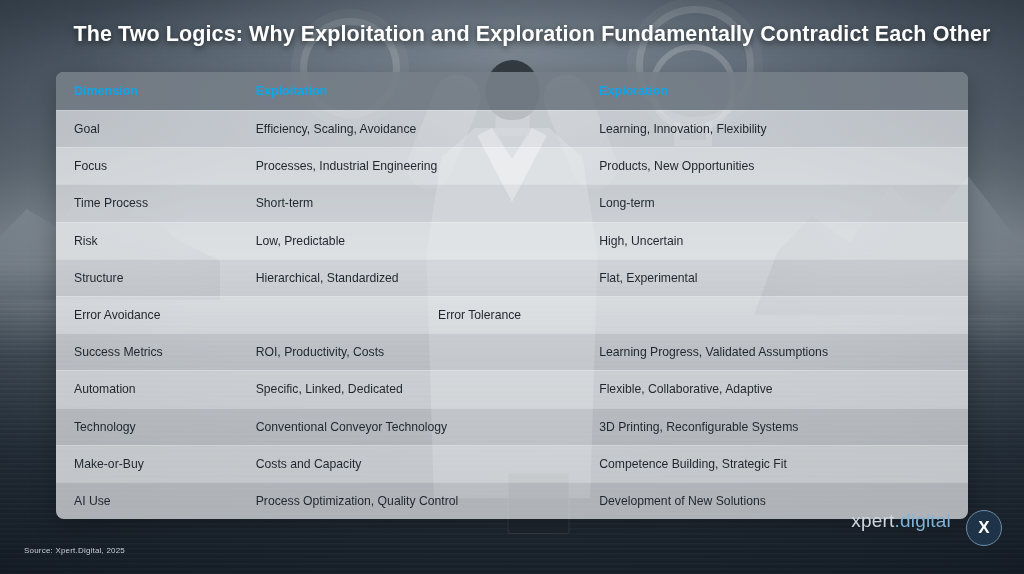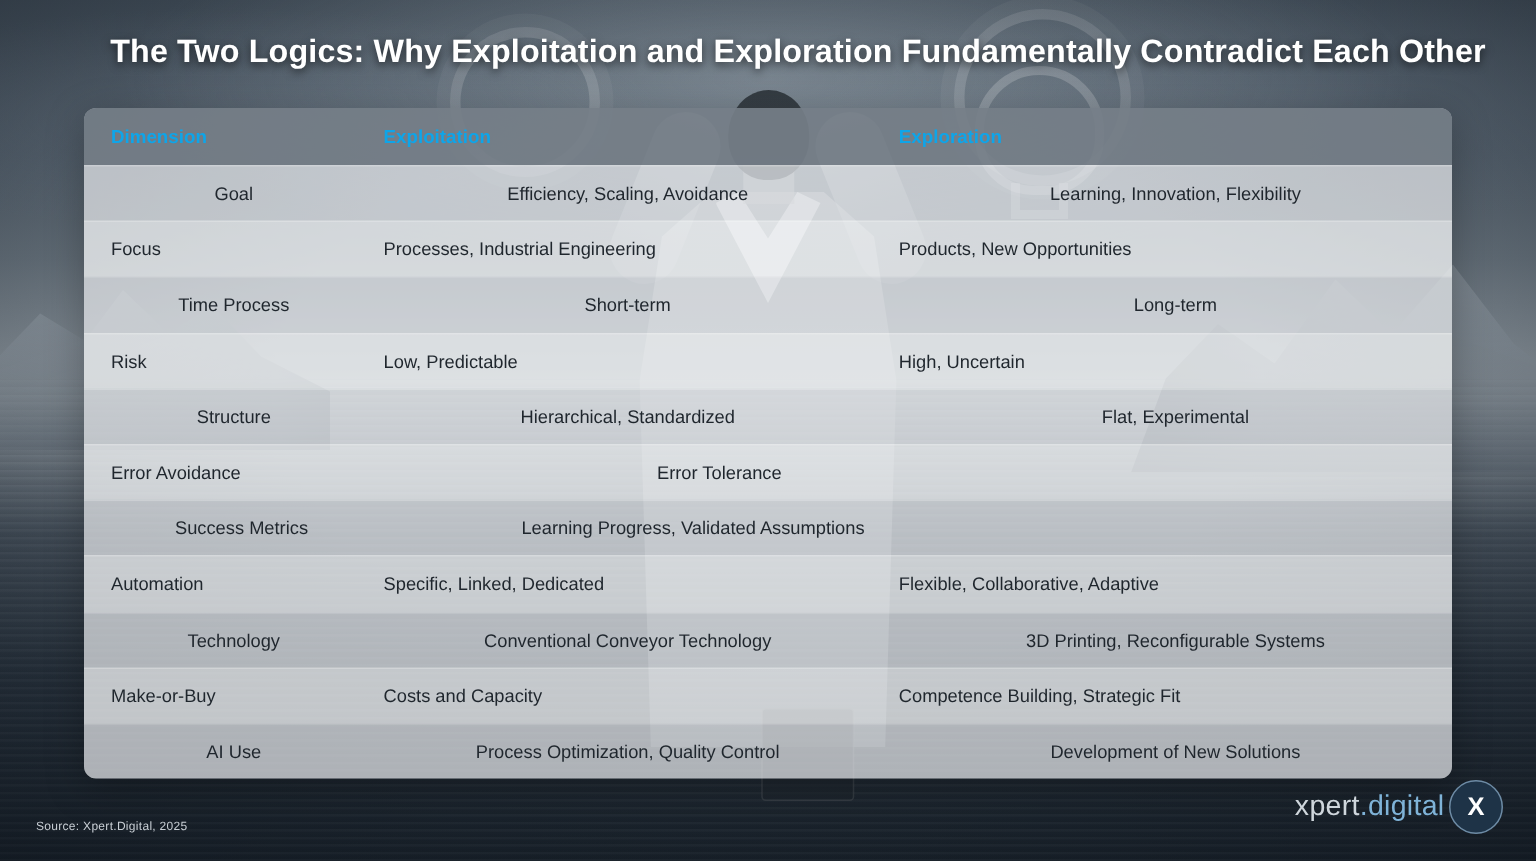--- a/index.html
+++ b/index.html
@@ -192,21 +192,21 @@
     font-size: 12.5px;
     font-weight: bold;
     padding: 0 0 0 18px;
   }
   .row {
     display: flex;
     align-items: center;
     height: 36.2px;
     border-top: 1px solid rgba(255,255,255,0.22);
   }
-  .row.odd  { background: rgba(214,218,222,0.30); text-align: center; }
+  .row.odd  { background: rgba(214,218,222,0.30); }
   .row.even { background: rgba(246,248,249,0.42); }
   .cell {
     font-size: 12.2px;
     color: #1f262d;
     padding: 0 0 0 18px;
     white-space: nowrap;
     overflow: hidden;
     text-overflow: ellipsis;
   }
   .c0 { width: 174px; }
@@ -217,24 +217,24 @@
     position: absolute;
     left: 24px;
     bottom: 19px;
     font-size: 8px;
     color: #c8ced4;
     letter-spacing: 0.2px;
   }
   .brand {
     position: absolute;
     right: 22px;
-    bottom: 18px;
+    bottom: 28px;
     display: flex;
-    align-items: center;
-    gap: 3px;
+    align-items: flex-start;
+    gap: 15px;
   }
   .brand-text {
     font-size: 19px;
     color: #cfd6dc;
     letter-spacing: 0.2px;
   }
   .brand-text .accent { color: #7fb3d8; }
   .brand-badge {
     width: 34px; height: 34px;
     border-radius: 50%;
@@ -308,20 +308,21 @@
         <div class="cell c0">Structure</div>
         <div class="cell c1">Hierarchical, Standardized</div>
         <div class="cell c2">Flat, Experimental</div>
       </div>
       <div class="row even">
         <div class="cell c1">Error Avoidance</div>
         <div class="cell c2">Error Tolerance</div>
       </div>
       <div class="row odd">
         <div class="cell c0">Success Metrics</div>
+        <div class="cell c1">ROI, Productivity, Costs</div>
         <div class="cell c2">Learning Progress, Validated Assumptions</div>
       </div>
       <div class="row even">
         <div class="cell c0">Automation</div>
         <div class="cell c1">Specific, Linked, Dedicated</div>
         <div class="cell c2">Flexible, Collaborative, Adaptive</div>
       </div>
       <div class="row odd">
         <div class="cell c0">Technology</div>
         <div class="cell c1">Conventional Conveyor Technology</div>

